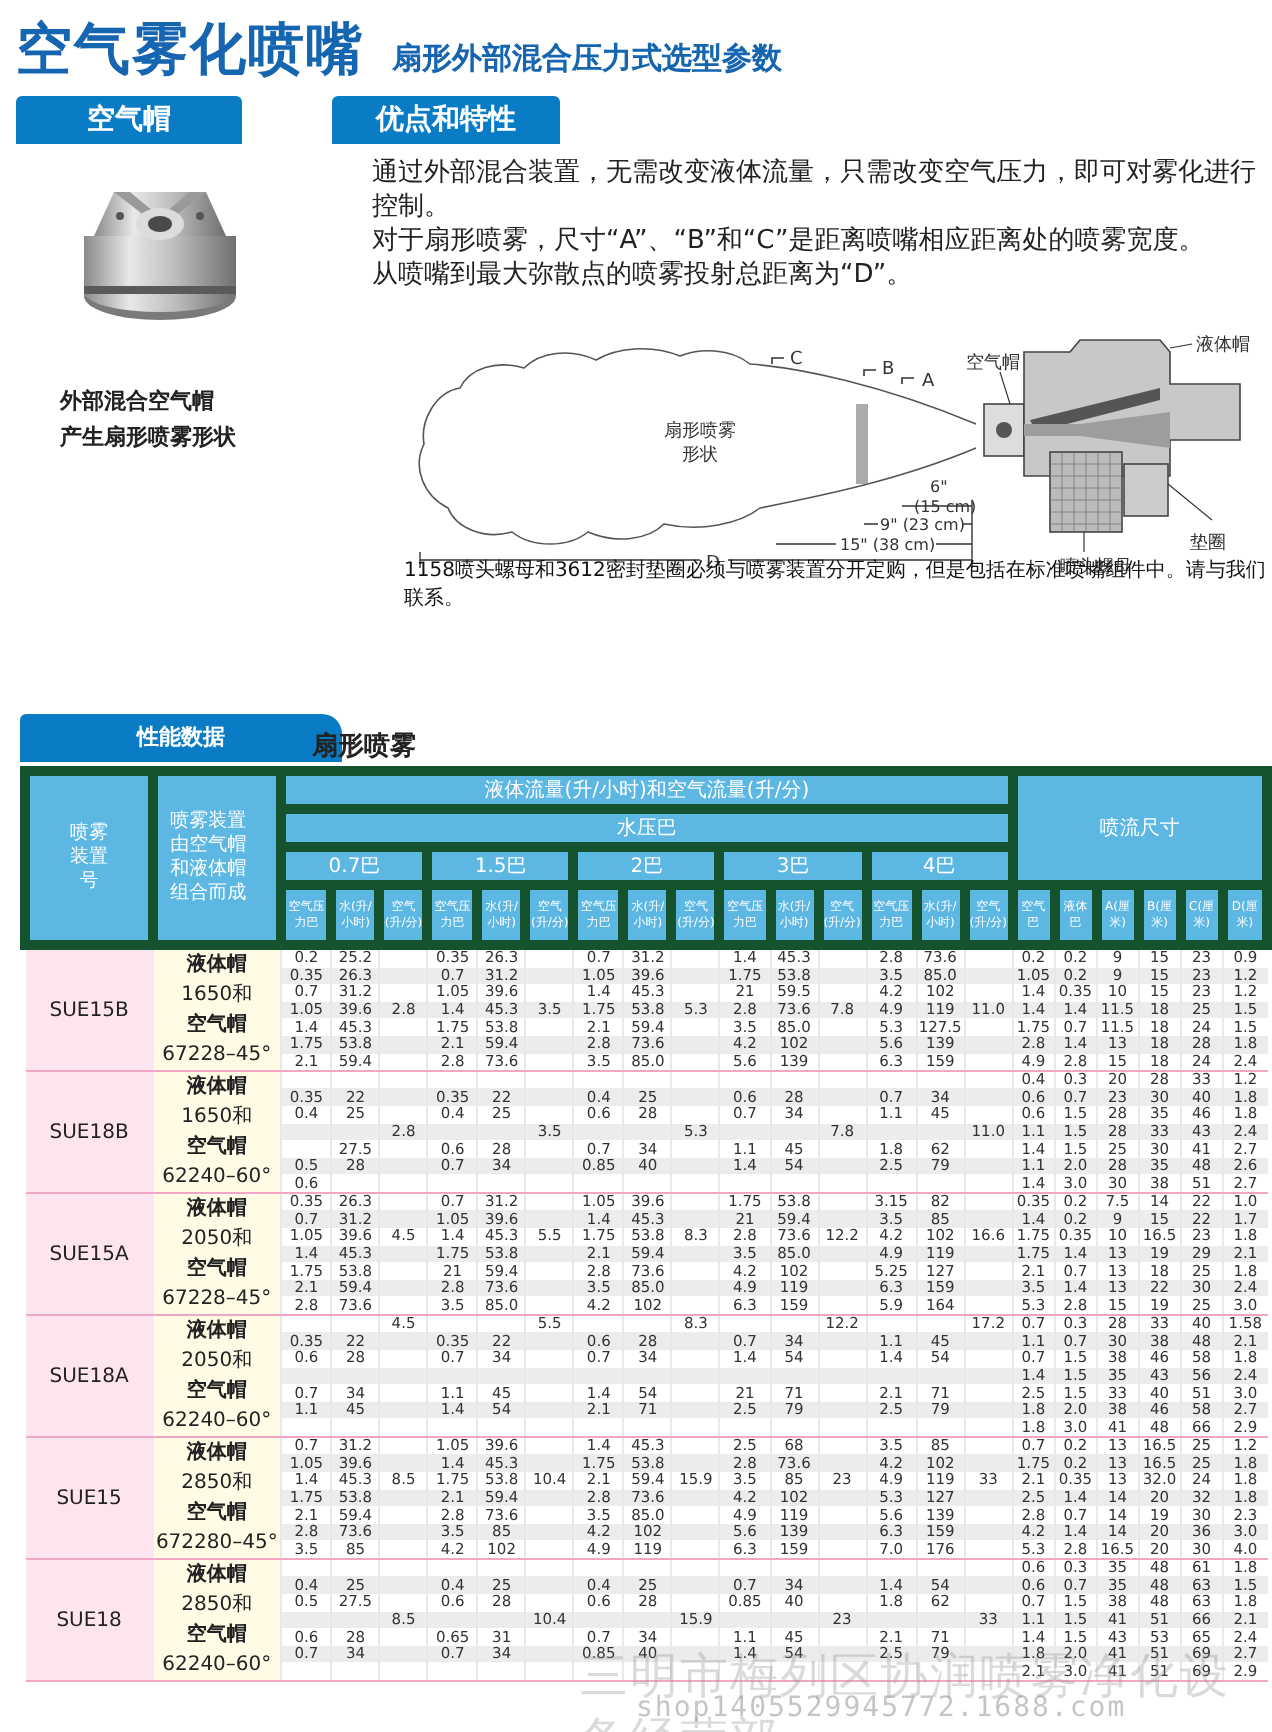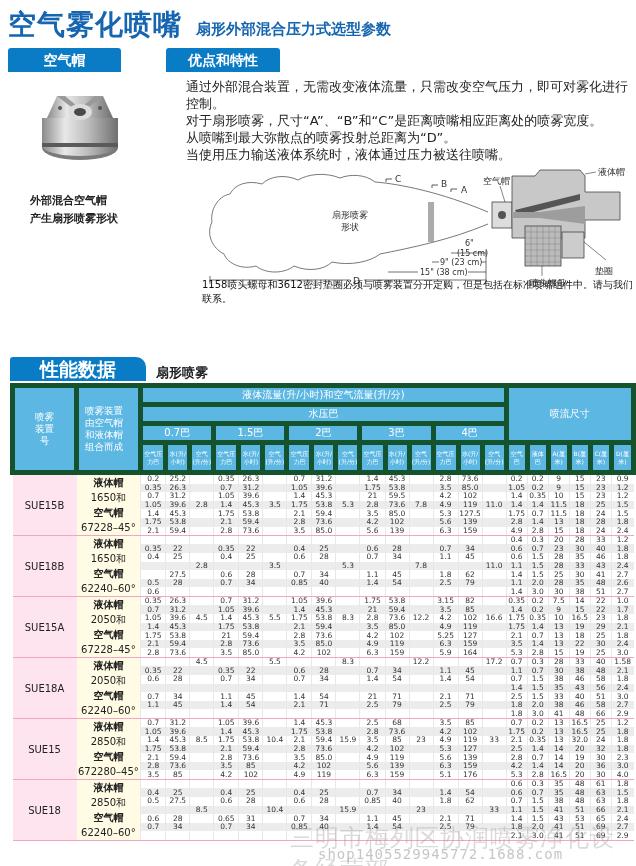--- a/index.html
+++ b/index.html
@@ -18,22 +18,22 @@
   .tab-line { position: absolute; height: 1px; background: #0a7cc6; }
 
   .features { position: absolute; left: 186px; top: 78px; font-size: 13px; line-height: 17px; color: #222; }
 
   .cap-img { position: absolute; left: 35px; top: 88px; width: 85px; width:90px; height: 80px; }
   .cap-caption { position: absolute; left: 30px; top: 192px; font-size: 11px; line-height: 18px; font-weight: bold; color: #222; }
 
   .diagram { position: absolute; left: 200px; top: 162px; width: 436px; height: 130px; }
   .footnote { position: absolute; left: 202px; top: 278px; font-size: 10px; color: #111; }
 
-  .perf-tab { position: absolute; left: 10px; top: 357px; width: 136px; height: 24px; background: #0a7cc6;
-              color: #fff; font-weight: bold; font-size: 19px; text-align: center; line-height: 24px; border-radius: 3px 10px 0 0; }
+  .perf-tab { position: absolute; left: 10px; top: 357px; width: 161px; height: 24px; background: #0a7cc6;
+              color: #fff; font-weight: bold; font-size: 11px; text-align: center; line-height: 24px; border-radius: 3px 10px 0 0; }
   .perf-sub { position: absolute; left: 156px; top: 364px; font-size: 13px; font-weight: bold; color: #222; }
 
   table.perf { position: absolute; left: 10px; top: 383px; width: 626px; border-collapse: collapse; table-layout: fixed; }
   table.perf th { background: #5db7e3; color: #fff; font-weight: normal; border: 5px solid #14532d; text-align: center; }
   .h1 th, .h2 th, .h3 th { font-size: 10px; height: 15px; }
   .h3 th { height: 16px; }
   .h4 th { font-size: 6px; line-height: 8px; height: 30px; padding: 1px 0; }
   .col-model { background: #fde4ef !important; font-size: 10px; text-align: center; color: #222; border-bottom: 1px solid #f2a6c6; }
   .col-combo { background: #fffbe4 !important; font-size: 10px; text-align: center; color: #222; line-height: 15px; border-bottom: 1px solid #f2a6c6; }
   td.cell { font-size: 7.5px; text-align: center; color: #333; height: 8.2px; line-height: 8px; border-left: 1px solid #e8e8e8; padding: 0; white-space: nowrap; }
@@ -54,21 +54,20 @@
 
 <div class="tab tab-left">空气帽</div>
 <div class="tab-line" style="left:8px; top:71px; width:113px;"></div>
 <div class="tab tab-right">优点和特性</div>
 <div class="tab-line" style="left:166px; top:71px; width:114px;"></div>
 
 <div class="features">
   <div>通过外部混合装置，无需改变液体流量，只需改变空气压力，即可对雾化进行控制。</div>
   <div>对于扇形喷雾，尺寸“A”、“B”和“C”是距离喷嘴相应距离处的喷雾宽度。</div>
   <div>从喷嘴到最大弥散点的喷雾投射总距离为“D”。</div>
-  <div>当使用压力输送液体系统时，液体通过压力被送往喷嘴。</div>
 </div>
 
 <svg class="cap-img" viewBox="0 0 90 80">
   <defs>
     <linearGradient id="metal" x1="0" x2="1" y1="0" y2="0">
       <stop offset="0" stop-color="#8a8a8a"></stop>
         <stop offset="0.3" stop-color="#e8e8e8"></stop>
       <stop offset="0.6" stop-color="#bdbdbd"></stop>
         <stop offset="1" stop-color="#6f6f6f"></stop>
     </linearGradient>
@@ -1047,21 +1046,21 @@
         <td class="cell"></td>
         <td class="cell">4.2</td>
         <td class="cell">102</td>
         <td class="cell"></td>
         <td class="cell">4.9</td>
         <td class="cell">119</td>
         <td class="cell"></td>
         <td class="cell">6.3</td>
         <td class="cell">159</td>
         <td class="cell"></td>
-        <td class="cell">5.1</td>
+        <td class="cell">7.0</td>
         <td class="cell">176</td>
         <td class="cell"></td>
         <td class="cell">5.3</td>
         <td class="cell">2.8</td>
         <td class="cell">16.5</td>
         <td class="cell">20</td>
         <td class="cell">30</td>
         <td class="cell">4.0</td>
       </tr>
       <tr class="odd">

